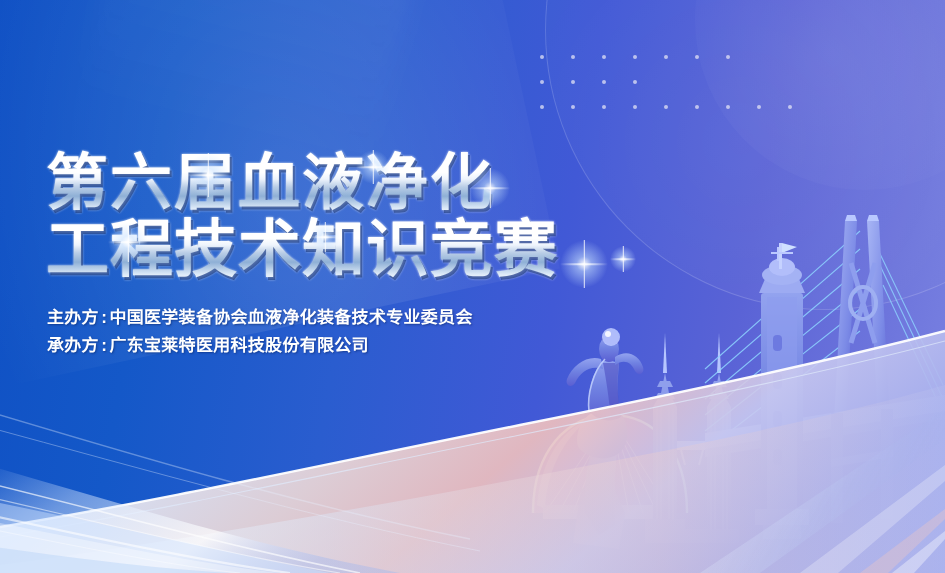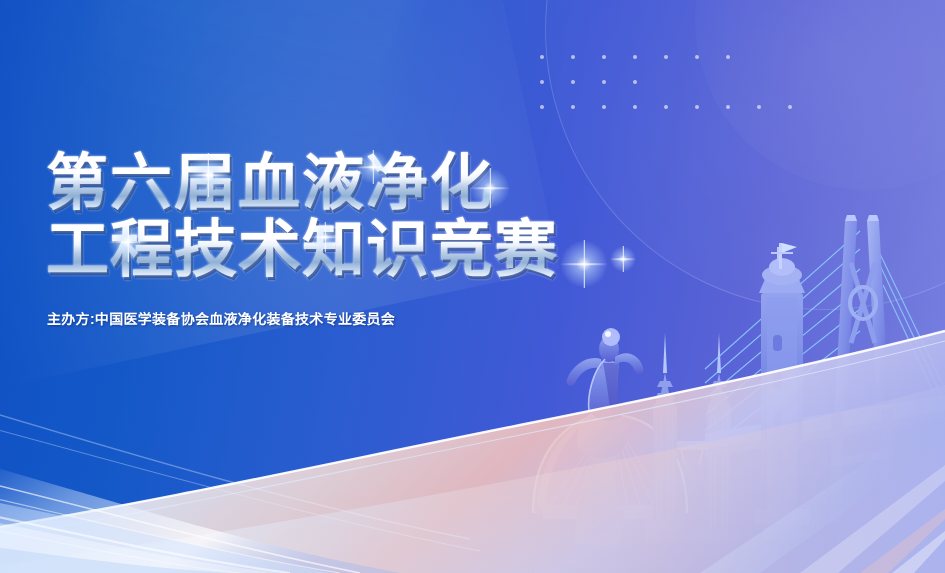--- a/index.html
+++ b/index.html
@@ -113,26 +113,27 @@
   .spark::before{width:100%;height:1.5px;}
   .spark::after{width:1.5px;height:100%;}
 
   
   .subs{
     position:absolute;left:47px;top:305px;
   }
   .sub-line{
     display:block;
     color:#ffffff;
-    font-size:14px;
+    font-size:17px;
     line-height:28px;
     font-weight:bold;
     letter-spacing:0.3px;
     white-space:nowrap;
     text-shadow:1px 1px 2px rgba(8,35,100,0.55);
+    font-family:Liberation Mono, monospace;
   }
 </style>
 </head>
 <body>
 
 <div id="banner">
 
   <div class="layer sweep"></div>
   <div class="layer sweep2"></div>
   <div class="layer big-circle"></div>
@@ -372,15 +373,16 @@
   <div class="layer spark" style="left:186px;top:153px;width:44px;height:44px;"></div>
   <div class="layer spark" style="left:356px;top:150px;width:34px;height:34px;"></div>
   <div class="layer spark" style="left:470px;top:168px;width:40px;height:40px;"></div>
   <div class="layer spark" style="left:108px;top:222px;width:40px;height:40px;"></div>
   <div class="layer spark" style="left:310px;top:222px;width:30px;height:30px;"></div>
   <div class="layer spark" style="left:560px;top:240px;width:48px;height:48px;"></div>
   <div class="layer spark" style="left:610px;top:246px;width:26px;height:26px;"></div>
 
   <div class="subs">
     <span class="sub-line">主办方:中国医学装备协会血液净化装备技术专业委员会</span>
+    <span class="sub-line">承办方:广东宝莱特医用科技股份有限公司</span>
   </div>
 
 </div>
 
 </body></html>

